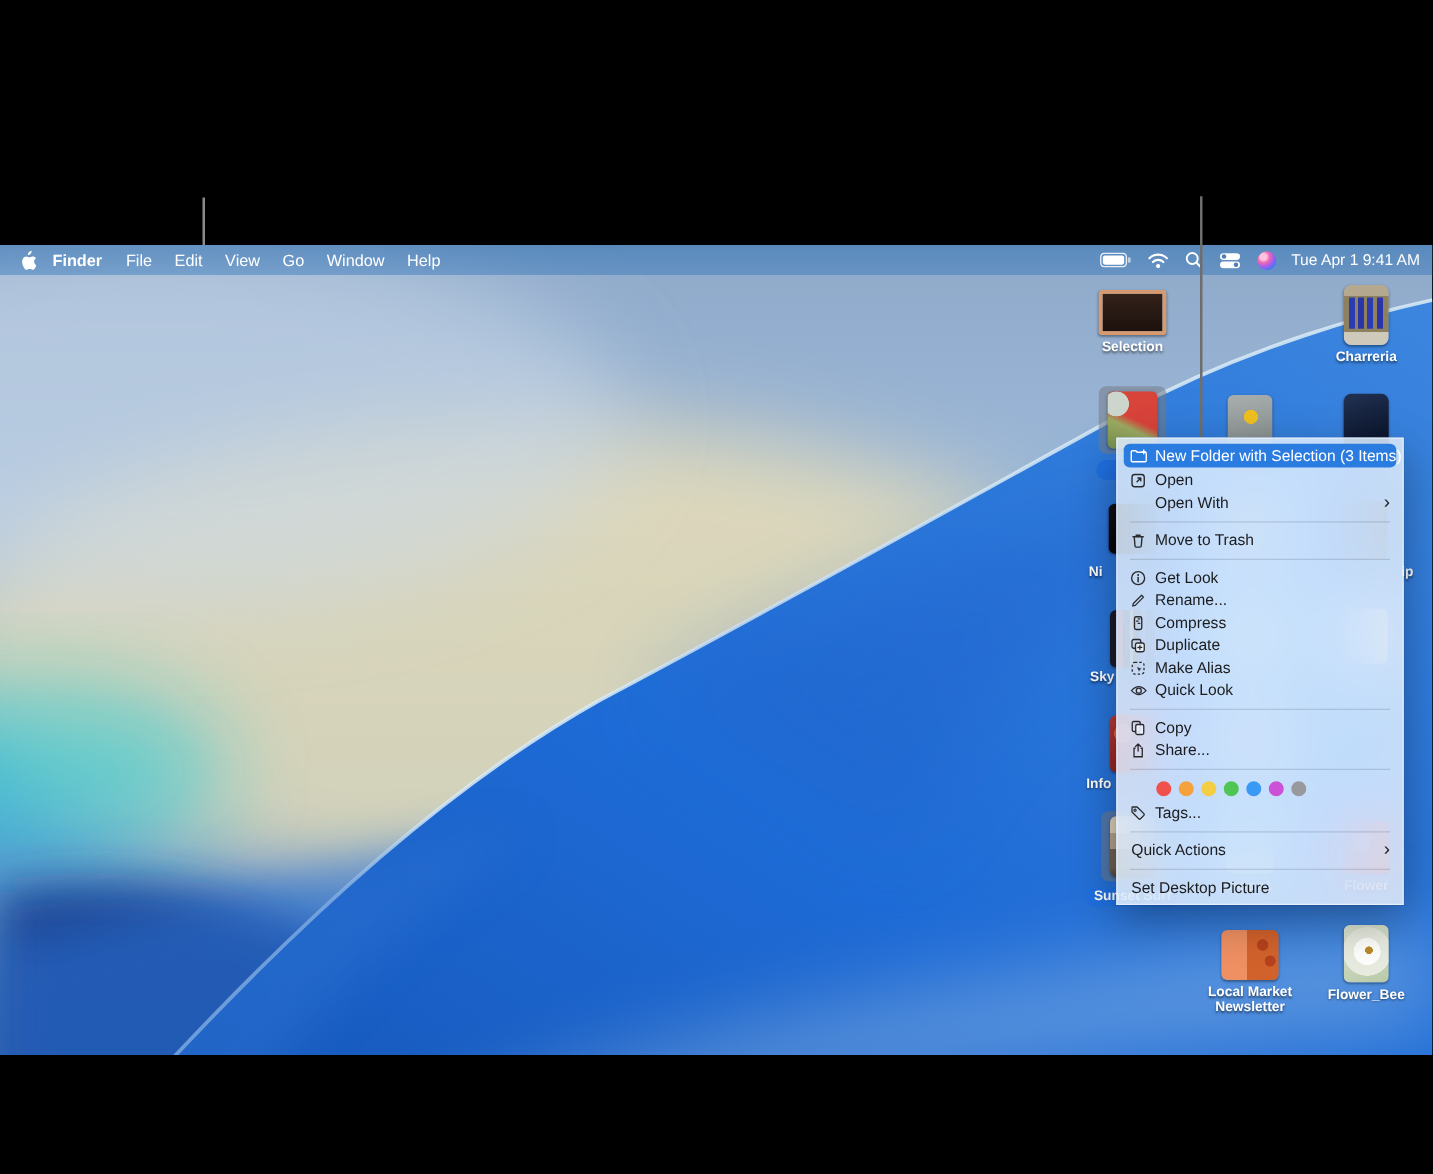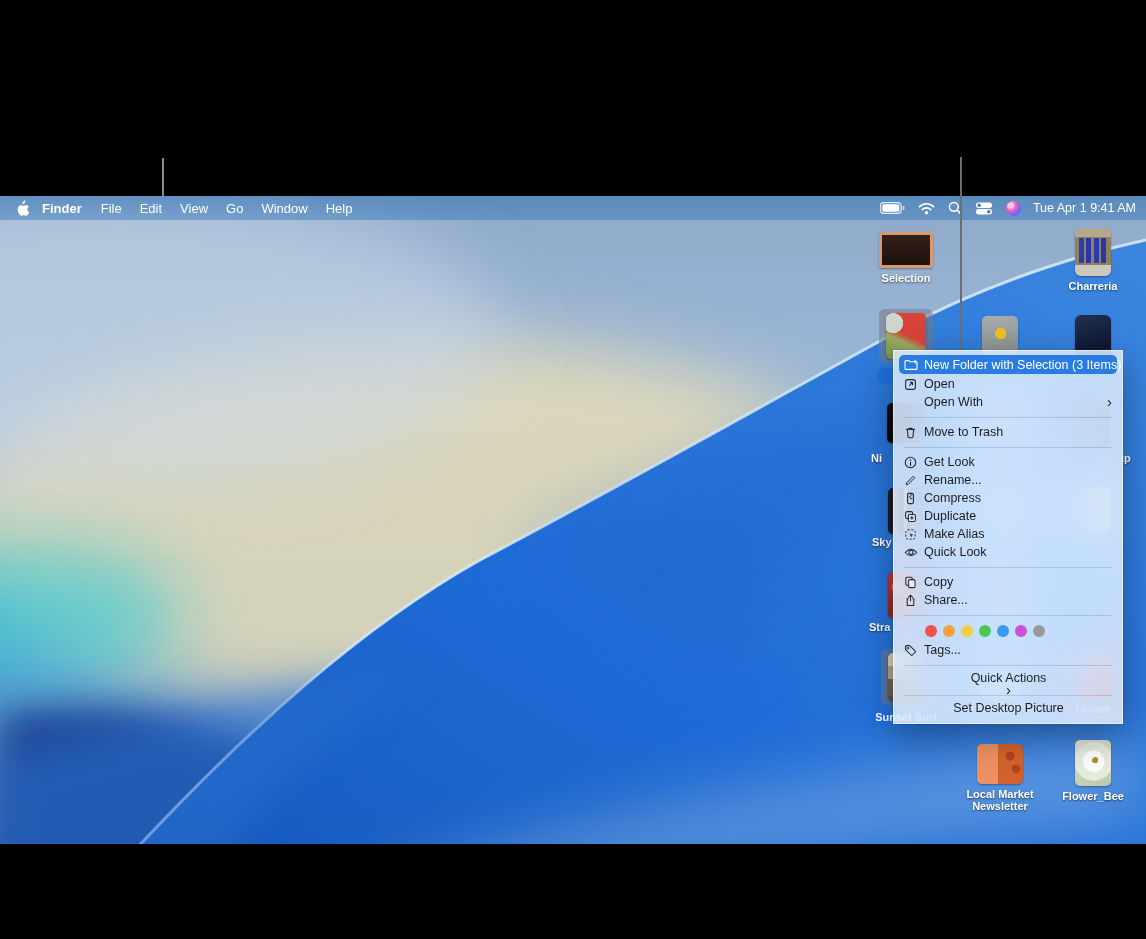--- a/index.html
+++ b/index.html
@@ -78,21 +78,21 @@
   .ghost{position:absolute;border-radius:5px;z-index:4;}
 
   
   #cmenu{position:absolute;left:893px;top:154px;width:228px;z-index:50;
     background:rgba(233,241,250,.82);backdrop-filter:blur(28px) saturate(1.6);
     border-radius:0;border:0.5px solid rgba(255,255,255,.55);
     box-shadow:0 12px 34px rgba(0,0,0,.33),0 0 0 .5px rgba(0,0,0,.12);
     padding:4px 0;color:#1c1c1e;font-size:12.5px;}
   .mrow{height:18px;display:flex;align-items:center;padding:0 10px 0 9px;white-space:nowrap;}
   .mrow .mico{width:15px;margin-right:6px;display:flex;justify-content:center;align-items:center;flex:none;}
-  .mrow.noico{padding-left:11px;flex-direction:column;}
+  .mrow.noico{padding-left:11px;}
   .mrow.hl{background:#2a7ce1;border-radius:5px;margin:0 5px 1px 5px;padding:0 5px 0 4px;color:#fff;height:19px;}
   .msep{height:1px;background:rgba(60,60,67,.18);margin:5.5px 10px;}
   .mspace{flex:1;}
   .chev{font-size:15px;line-height:10px;color:#1c1c1e;font-weight:400;}
   .tagrow{height:20px;display:flex;align-items:center;gap:6px;padding-left:31px;}
   .tagdot{width:12px;height:12px;border-radius:50%;}
   svg.mi{display:block;}
 
   
   #dock{position:absolute;left:92px;top:689px;width:968px;height:47px;z-index:20;
@@ -234,21 +234,21 @@
   <div class="fragment" style="left:1121px;top:256px;">ip</div>
 
   <div class="dicon" style="left:866px;top:292px;">
     <div class="thumb t-sky"></div>
   </div>
   <div class="fragment" style="left:872px;top:340px;">Sky</div>
 
   <div class="dicon" style="left:866px;top:376px;">
     <div class="thumb t-stra"></div>
   </div>
-  <div class="fragment" style="left:869px;top:425px;">Stra</div>
+  <div class="fragment" style="left:869px;top:425px;">Info</div>
 
   <div class="ghost" style="left:982px;top:205px;width:36px;height:46px;background:#cfc7a8;"></div>
   <div class="ghost" style="left:1074px;top:205px;width:36px;height:46px;background:#333a46;"></div>
   <div class="ghost" style="left:982px;top:291px;width:38px;height:44px;background:#e2e8dc;"></div>
   <div class="ghost" style="left:1074px;top:291px;width:36px;height:44px;background:#e8d8c8;"></div>
   <div class="ghost" style="left:982px;top:376px;width:38px;height:44px;background:#e6ddd2;"></div>
 
   <div class="dicon" style="left:866px;top:453px;">
     <div class="selbox">
       <div class="thumb t-sunset"></div>

